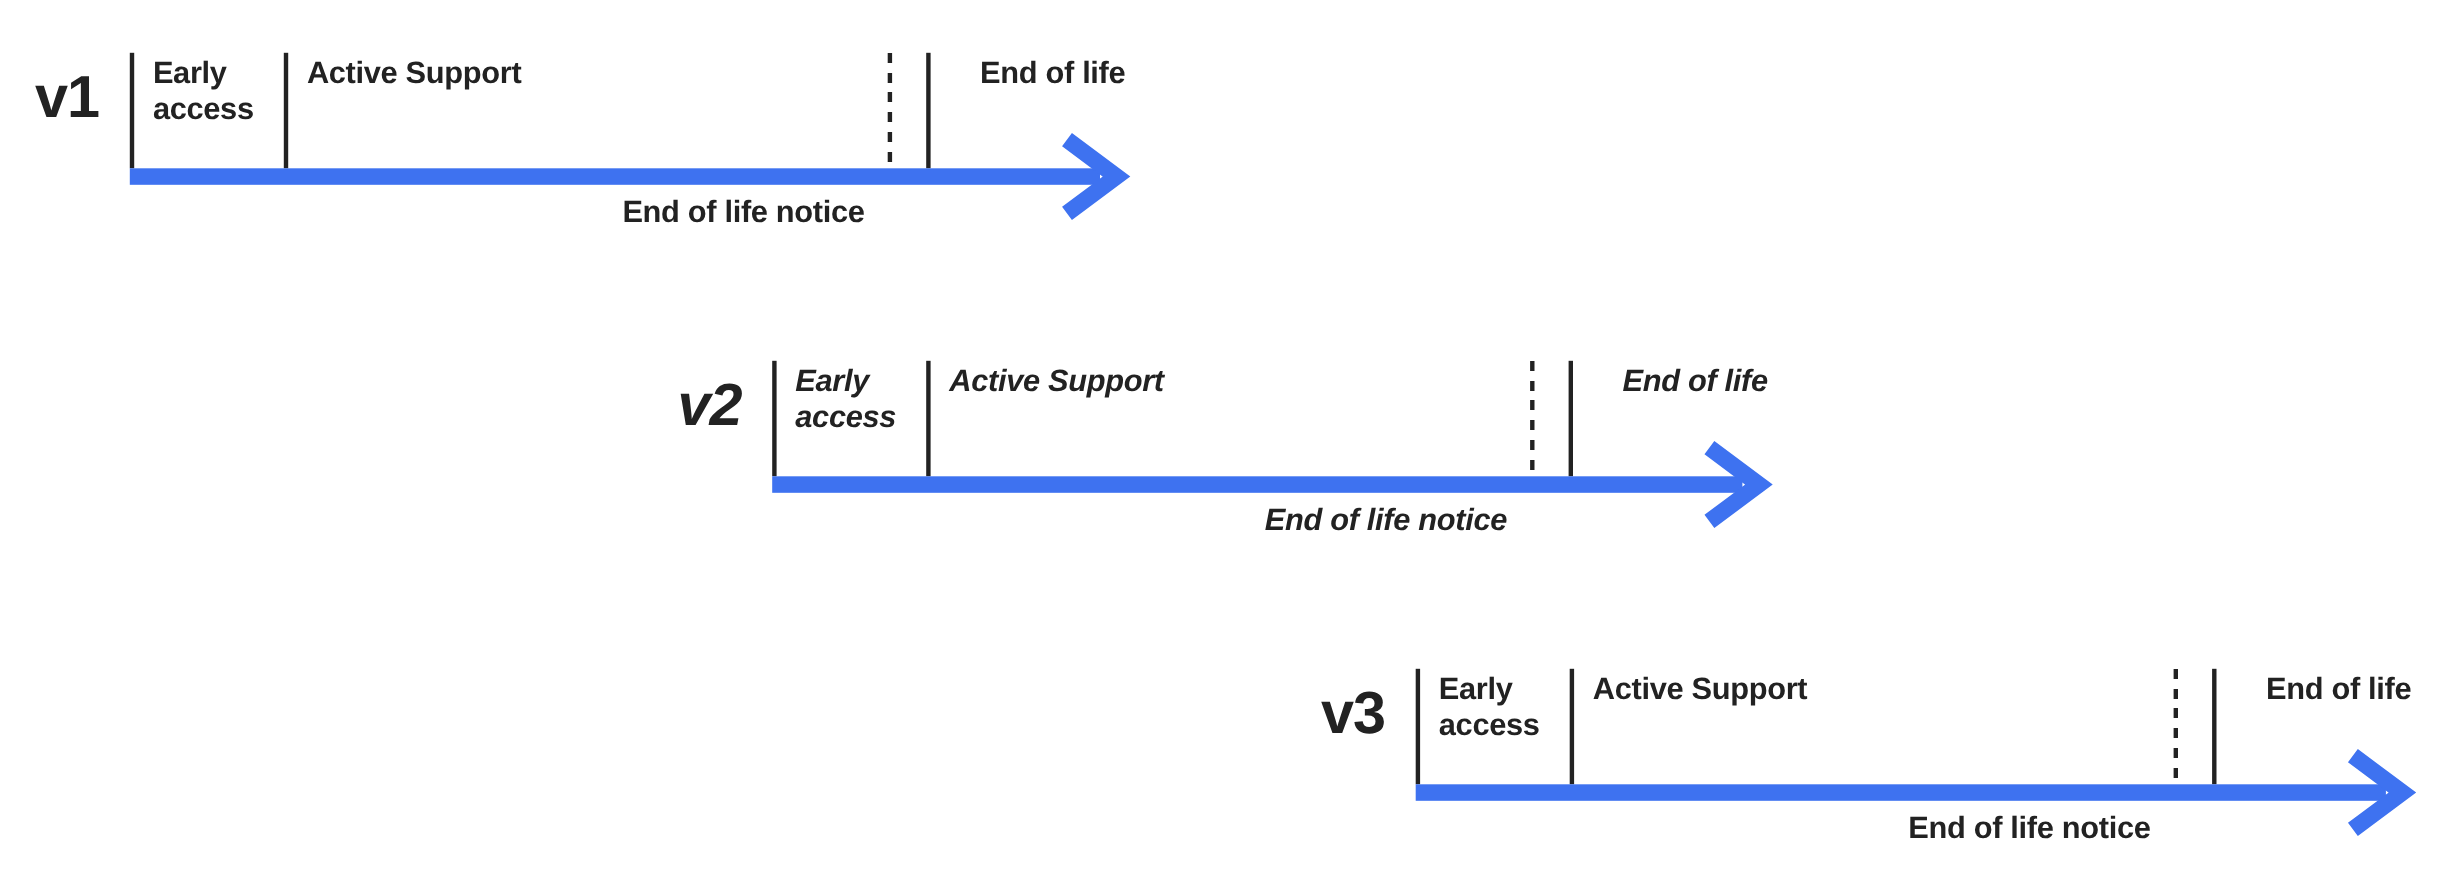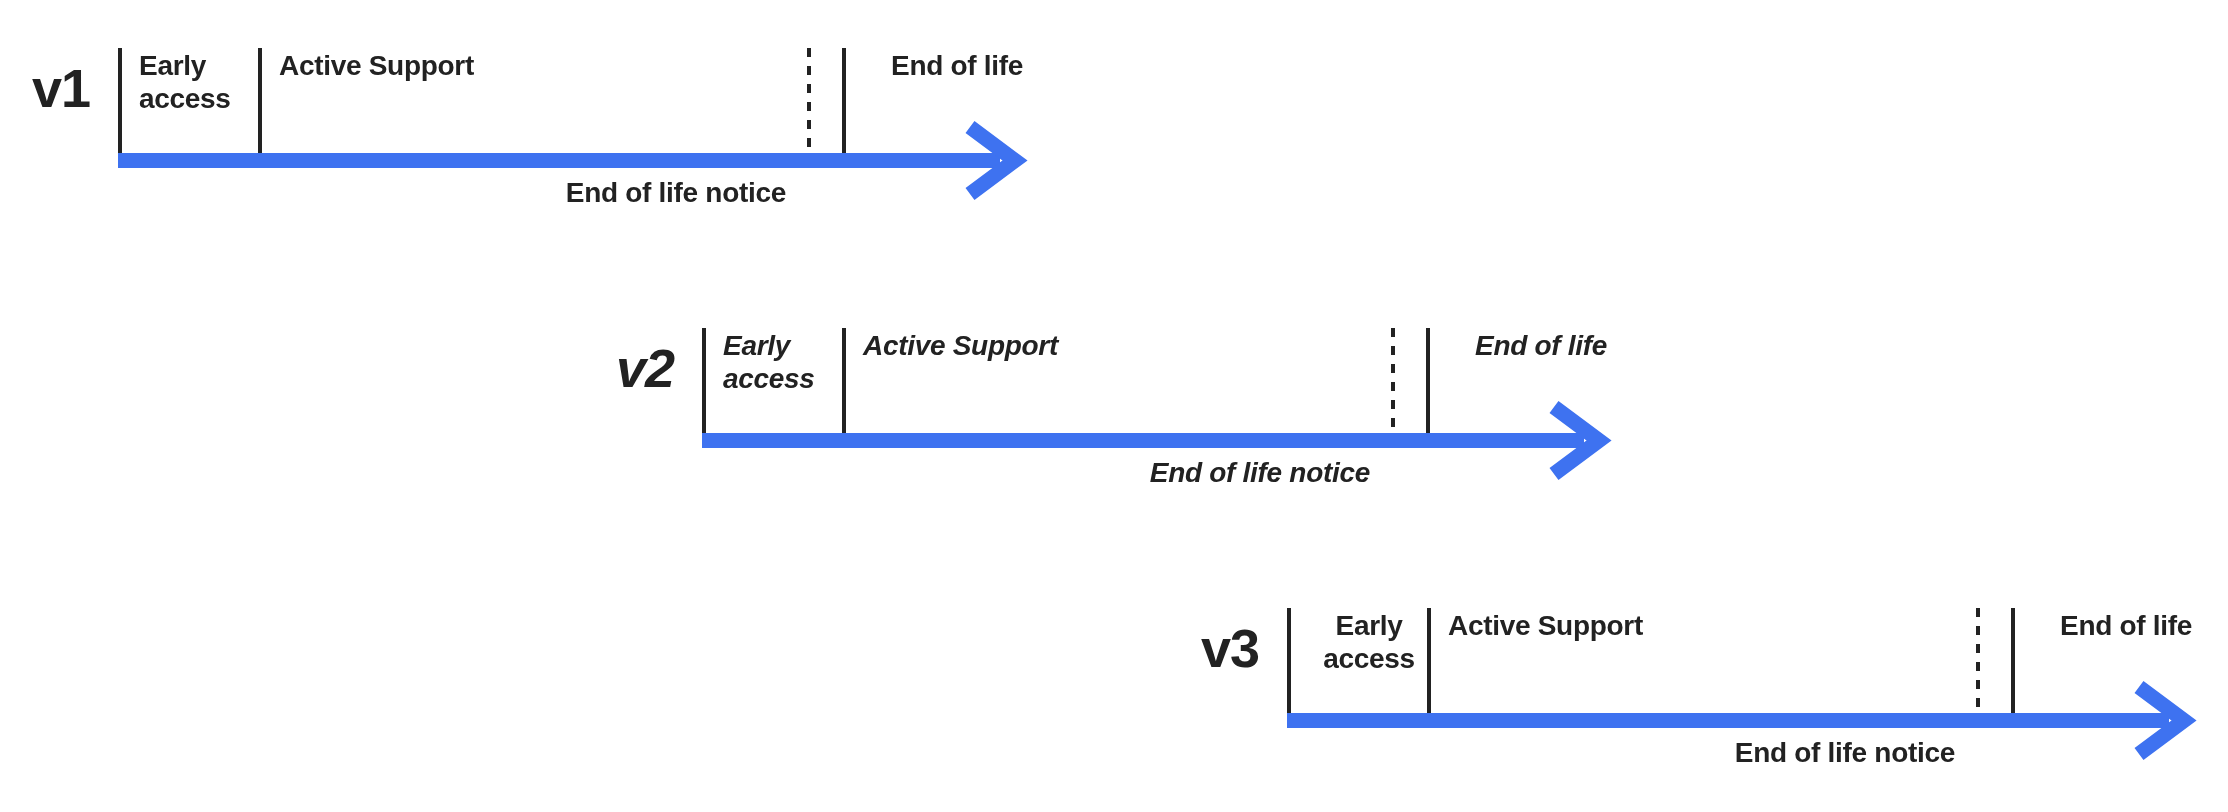--- a/index.html
+++ b/index.html
@@ -21,21 +21,21 @@
     width:2228px;height:812px;
     overflow:hidden;
     background:var(--bg);
   }
   .timeline{
     position:absolute;
     width:920px;height:200px;
   }
   .tl-1{left:118px;top:48px;}
   .tl-2{left:702px;top:328px;font-style:italic;}
-  .tl-3{left:1287px;top:608px;text-align:center;}
+  .tl-3{left:1287px;top:608px;}
 
   .version{
     position:absolute;
     right:100%;
     margin-right:28px;
     top:13px;
     font-size:54px;
     line-height:54px;
     letter-spacing:-1px;
     white-space:nowrap;

